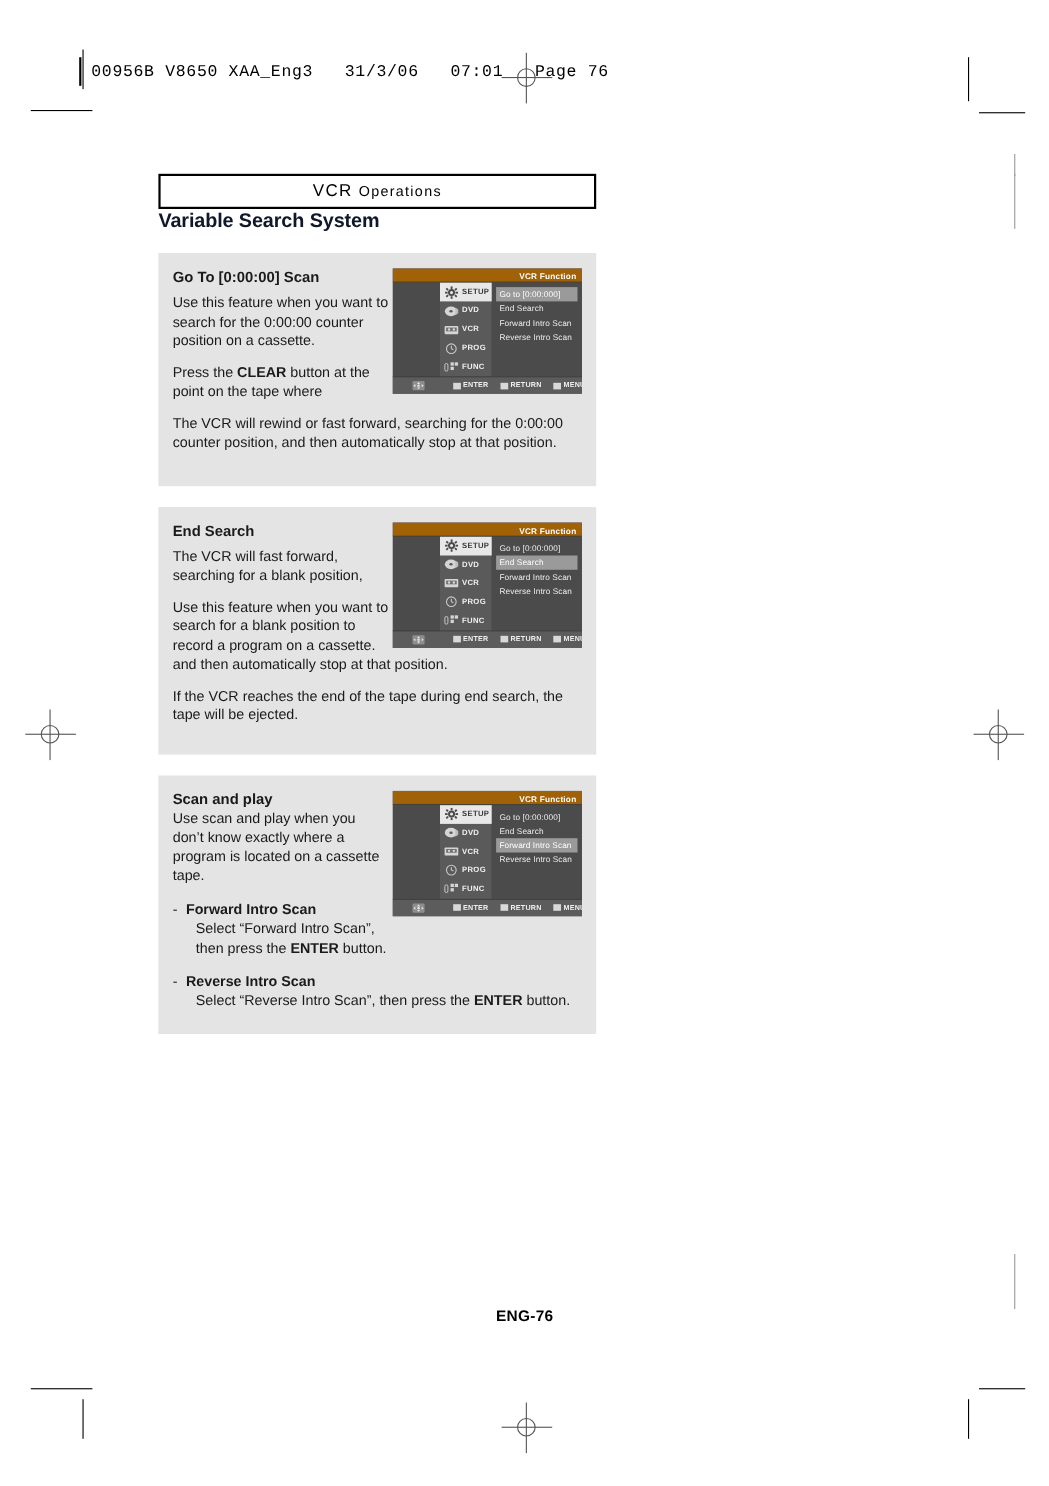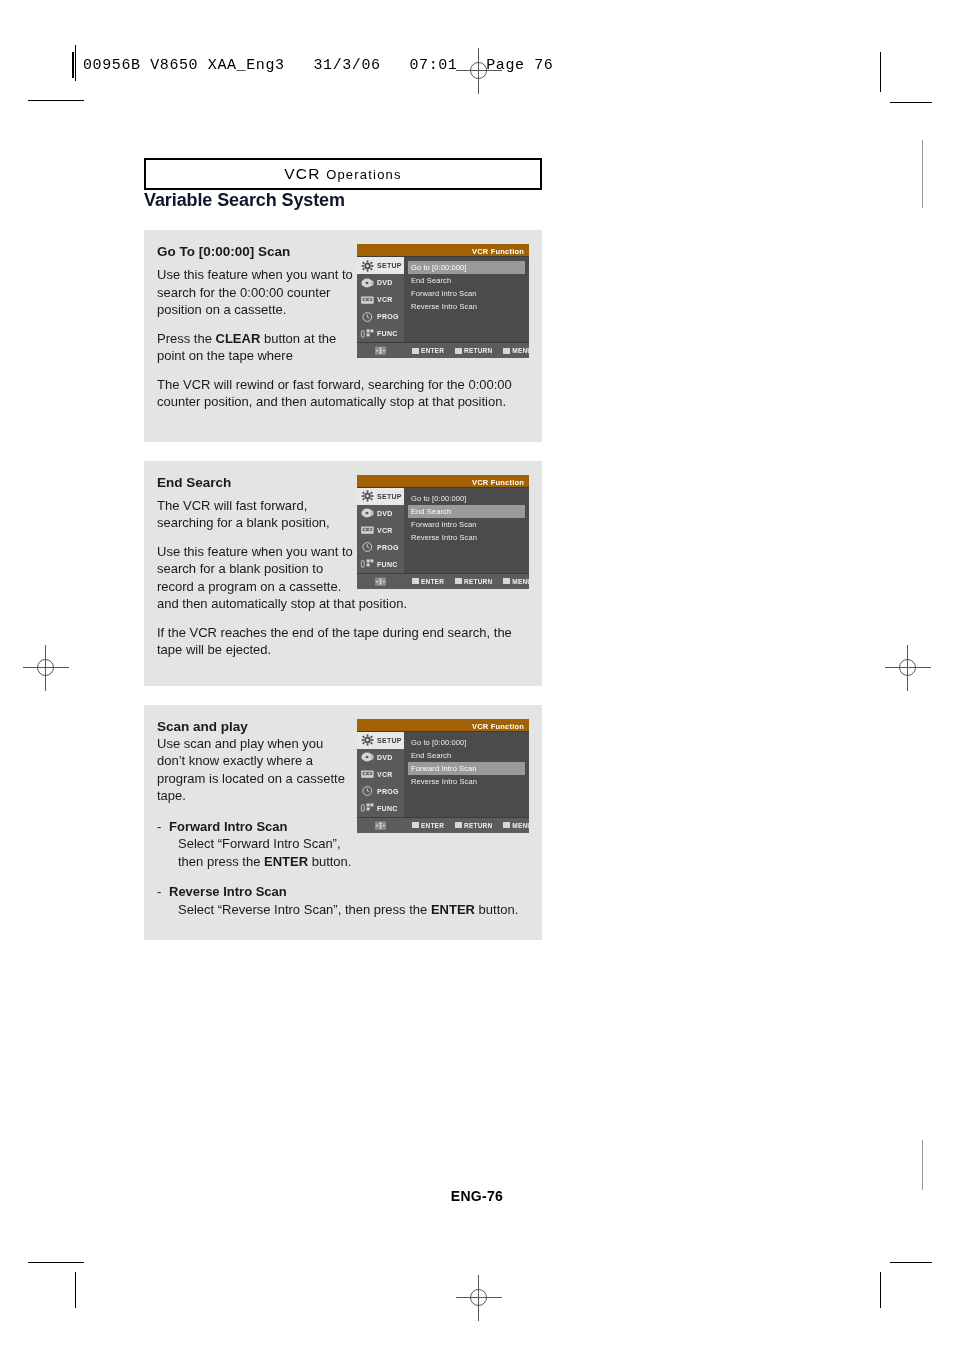--- a/index.html
+++ b/index.html
@@ -144,20 +144,21 @@
     display: flex; align-items: flex-end; justify-content: flex-end;
     padding-right: 5px;
     box-sizing: border-box;
   }
   .osd-top .ttl {
     font-size: 7.5px; font-weight: bold; color: #fff; letter-spacing: 0.2px;
   }
   .osd-mid {
     display: flex;
     height: 85px;
+    padding-left: 43px;
   }
   .osd-side {
     width: 47px;
     flex: none;
     background: #5a5a5a;
     display: flex; flex-direction: column;
   }
   .osd-item {
     height: 17px;
     display: flex; align-items: center;

